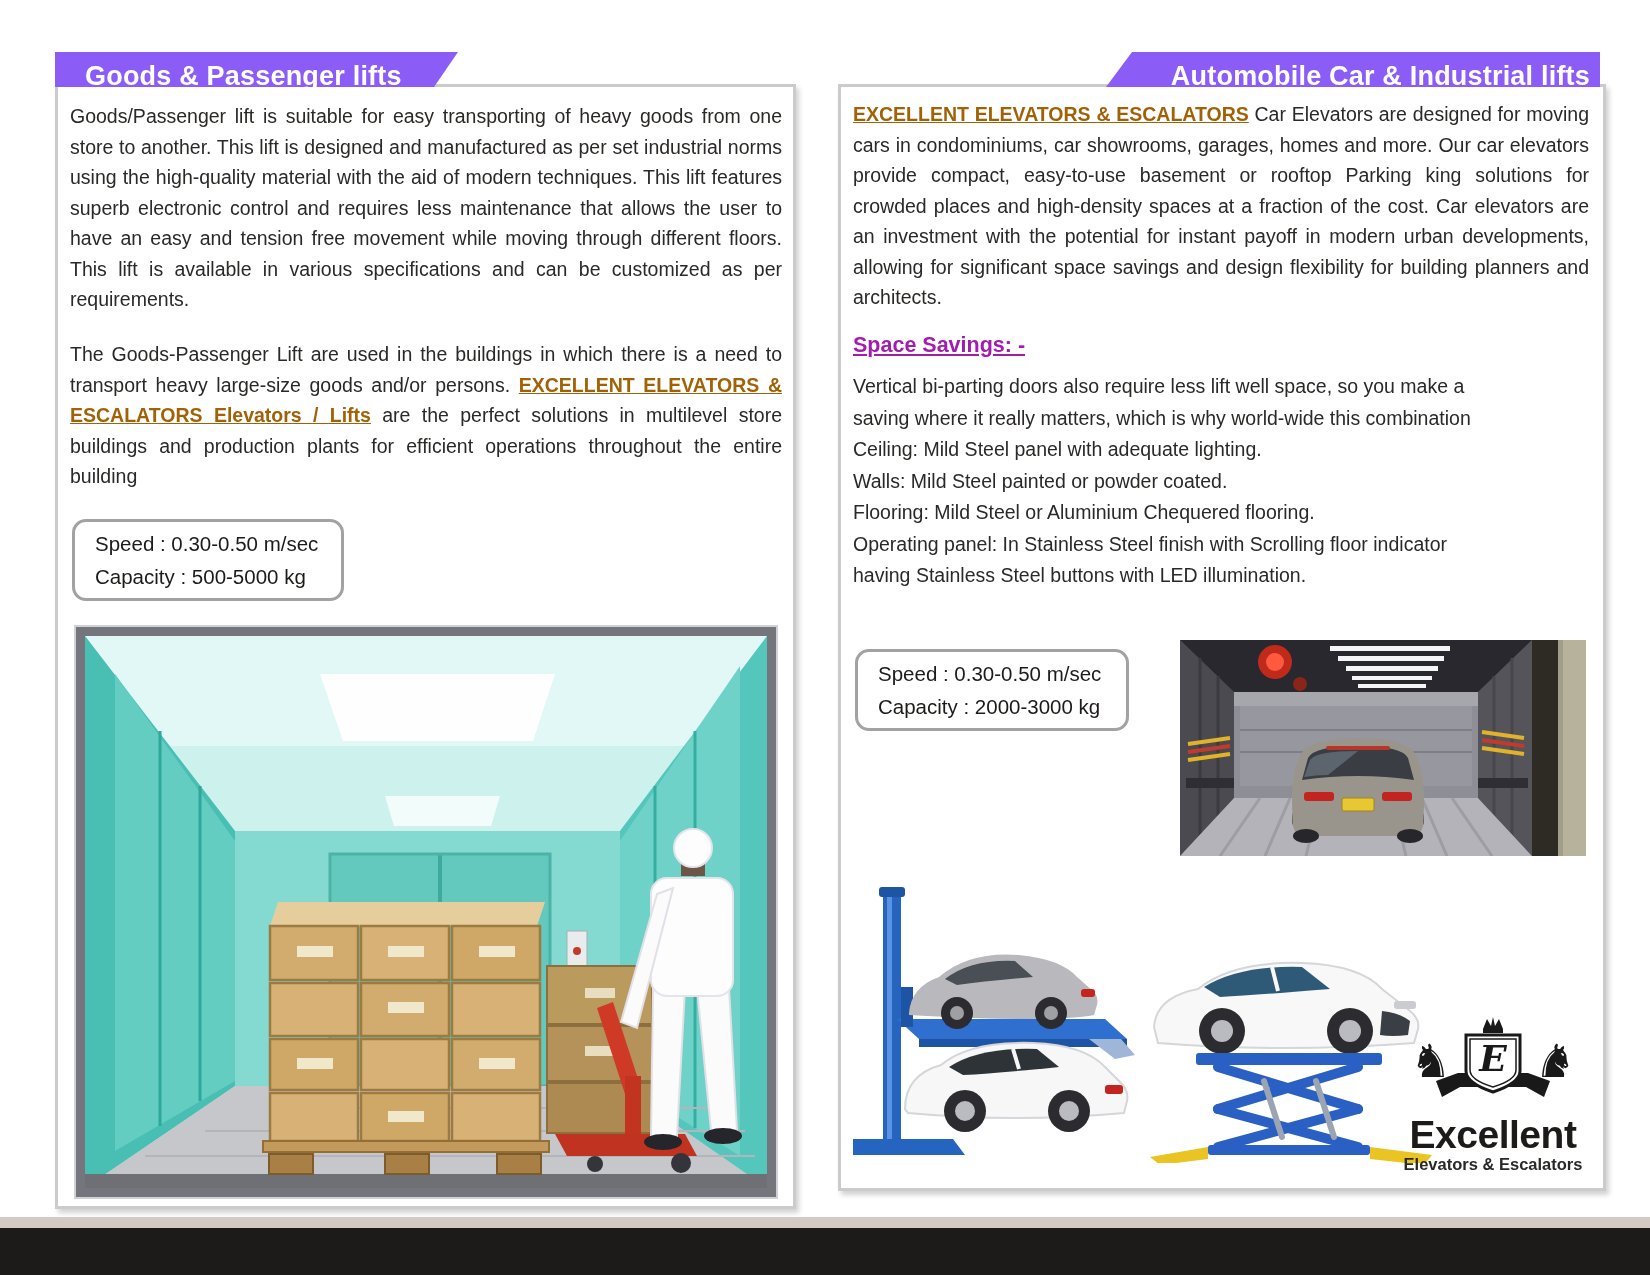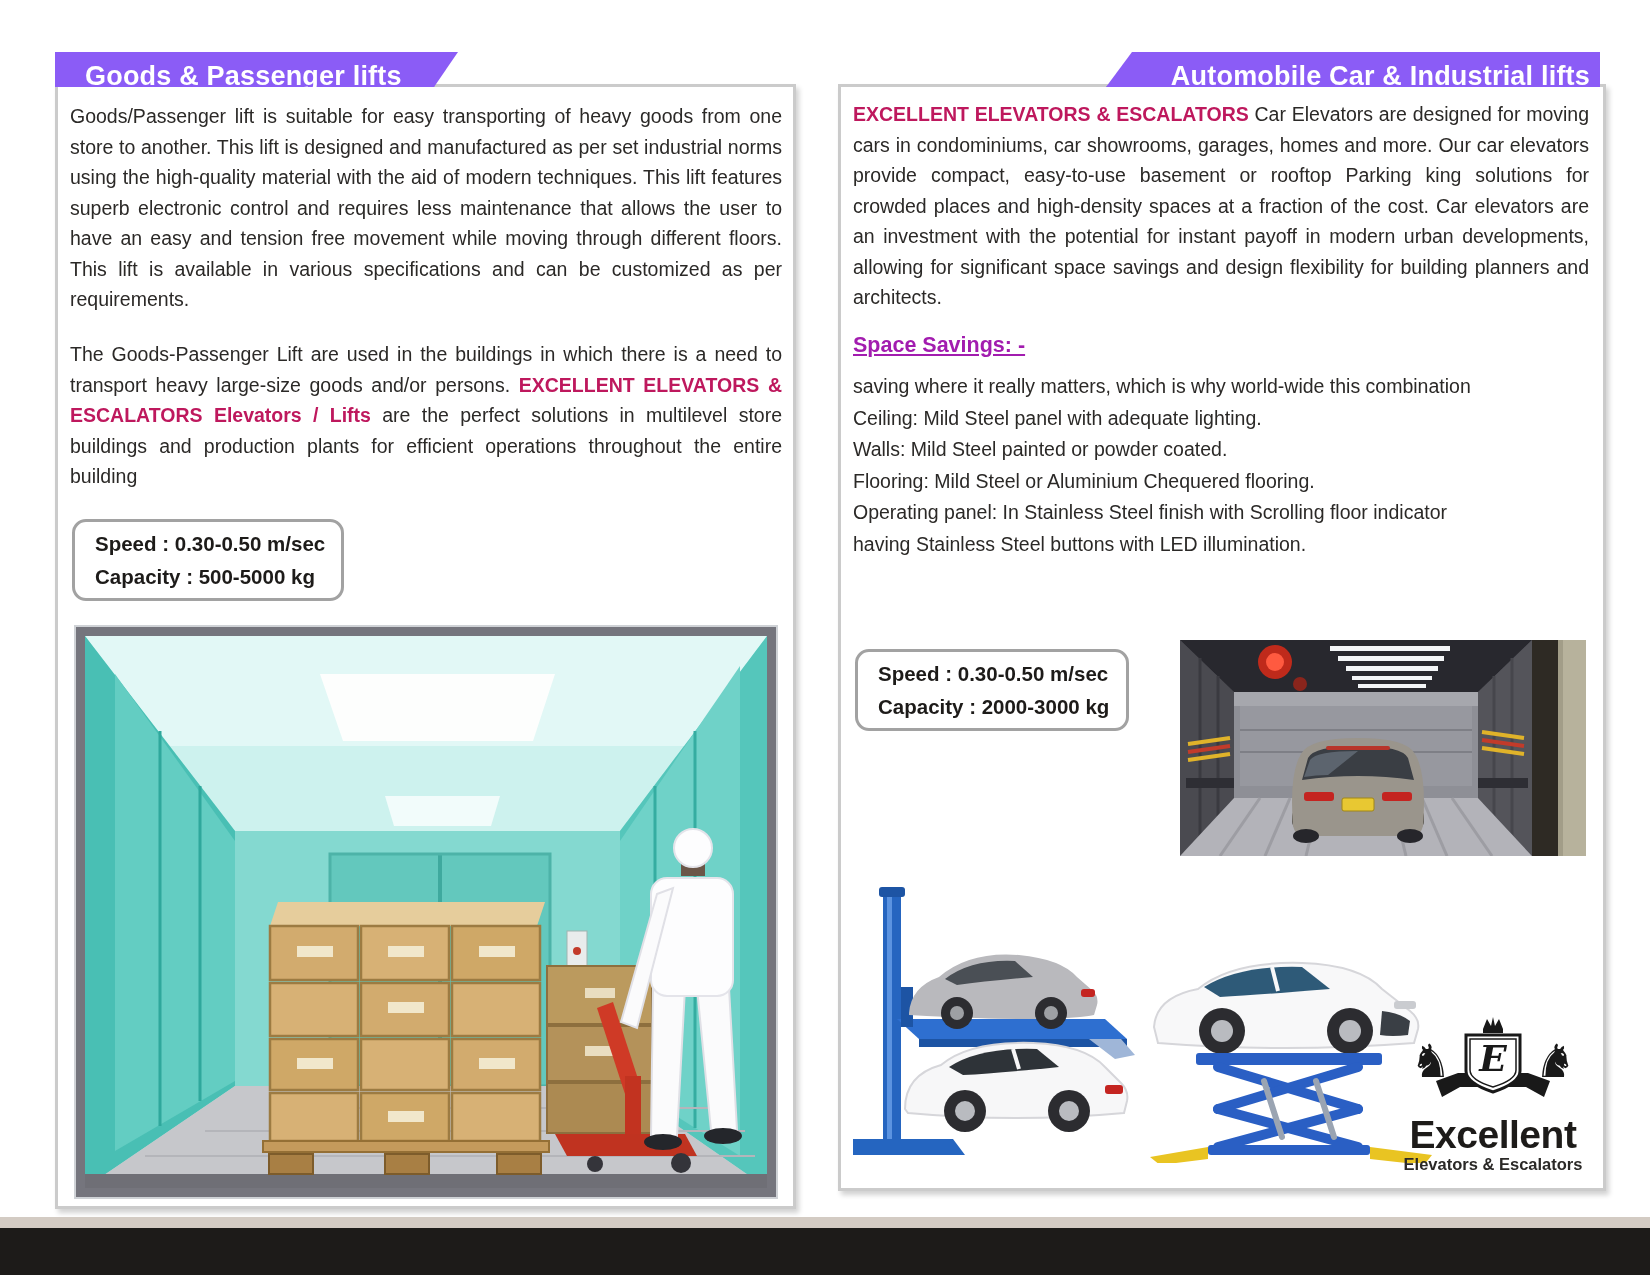--- a/index.html
+++ b/index.html
@@ -17,27 +17,27 @@
                 clip-path:polygon(26px 0,100% 0,100% 100%,0 100%);}
   .banner-right span{padding-right:10px;display:inline-block;}
 
   
   .panel{position:absolute;background:#fff;border:3px solid #cbcbcb;
          box-shadow:3px 4px 5px rgba(0,0,0,.18);}
   .panel-left{left:55px;top:84px;width:735px;height:1119px;}
   .panel-right{left:838px;top:84px;width:762px;height:1101px;}
 
   .para{position:absolute;margin:0;font-size:19.5px;line-height:30.5px;text-align:justify;}
-  .para b{color:#be185d;}
+  .para b{color:#a16207;text-decoration:underline;}
 
   .pl-p1{left:12px;top:14px;width:712px;}
   .pl-p2{left:12px;top:252px;width:712px;}
 
   .spec-box{position:absolute;border:3px solid #a2a2a2;border-radius:14px;background:#fff;
-            font-weight:bold;font-size:20.5px;line-height:33px;padding:5px 0 5px 20px;
+            font-weight:normal;font-size:20.5px;line-height:33px;padding:5px 0 5px 20px;
             color:#1d1b19;}
   .spec-left{left:14px;top:432px;width:246px;}
   .spec-right{left:14px;top:562px;width:248px;}
 
   .photo-frame{position:absolute;border:9px solid #75757d;outline:2px solid #cfd2d6;
                background:#9adfd6;overflow:hidden;}
   .goods-photo{left:18px;top:540px;width:682px;height:552px;}
   .car-photo{left:339px;top:553px;width:406px;height:216px;border:none;outline:none;background:#3c3c42;}
 
   .pr-p1{left:12px;top:12px;width:736px;}
@@ -168,20 +168,21 @@
   <div class="banner banner-right">
     <span>Automobile Car &amp; Industrial lifts</span>
   </div>
 
   <section class="panel panel-right">
     <p class="para pr-p1"><b>EXCELLENT ELEVATORS &amp; ESCALATORS</b><span> Car Elevators are designed for moving cars in condominiums, car showrooms, garages, homes and more. Our car elevators provide compact, easy-to-use basement or rooftop Parking king solutions for crowded places and high-density spaces at a fraction of the cost. Car elevators are an investment with the potential for instant payoff in modern urban developments, allowing for significant space savings and design flexibility for building planners and architects.</span></p>
 
     <div class="space-heading">Space Savings: -</div>
 
     <div class="space-lines">
+      <div>Vertical bi-parting doors also require less lift well space, so you make a</div>
       <div>saving where it really matters, which is why world-wide this combination</div>
       <div>Ceiling: Mild Steel panel with adequate lighting.</div>
       <div>Walls: Mild Steel painted or powder coated.</div>
       <div>Flooring: Mild Steel or Aluminium Chequered flooring.</div>
       <div>Operating panel: In Stainless Steel finish with Scrolling floor indicator</div>
       <div>having Stainless Steel buttons with LED illumination.</div>
     </div>
 
     <div class="spec-box spec-right">
       <div>Speed : 0.30-0.50 m/sec</div>

